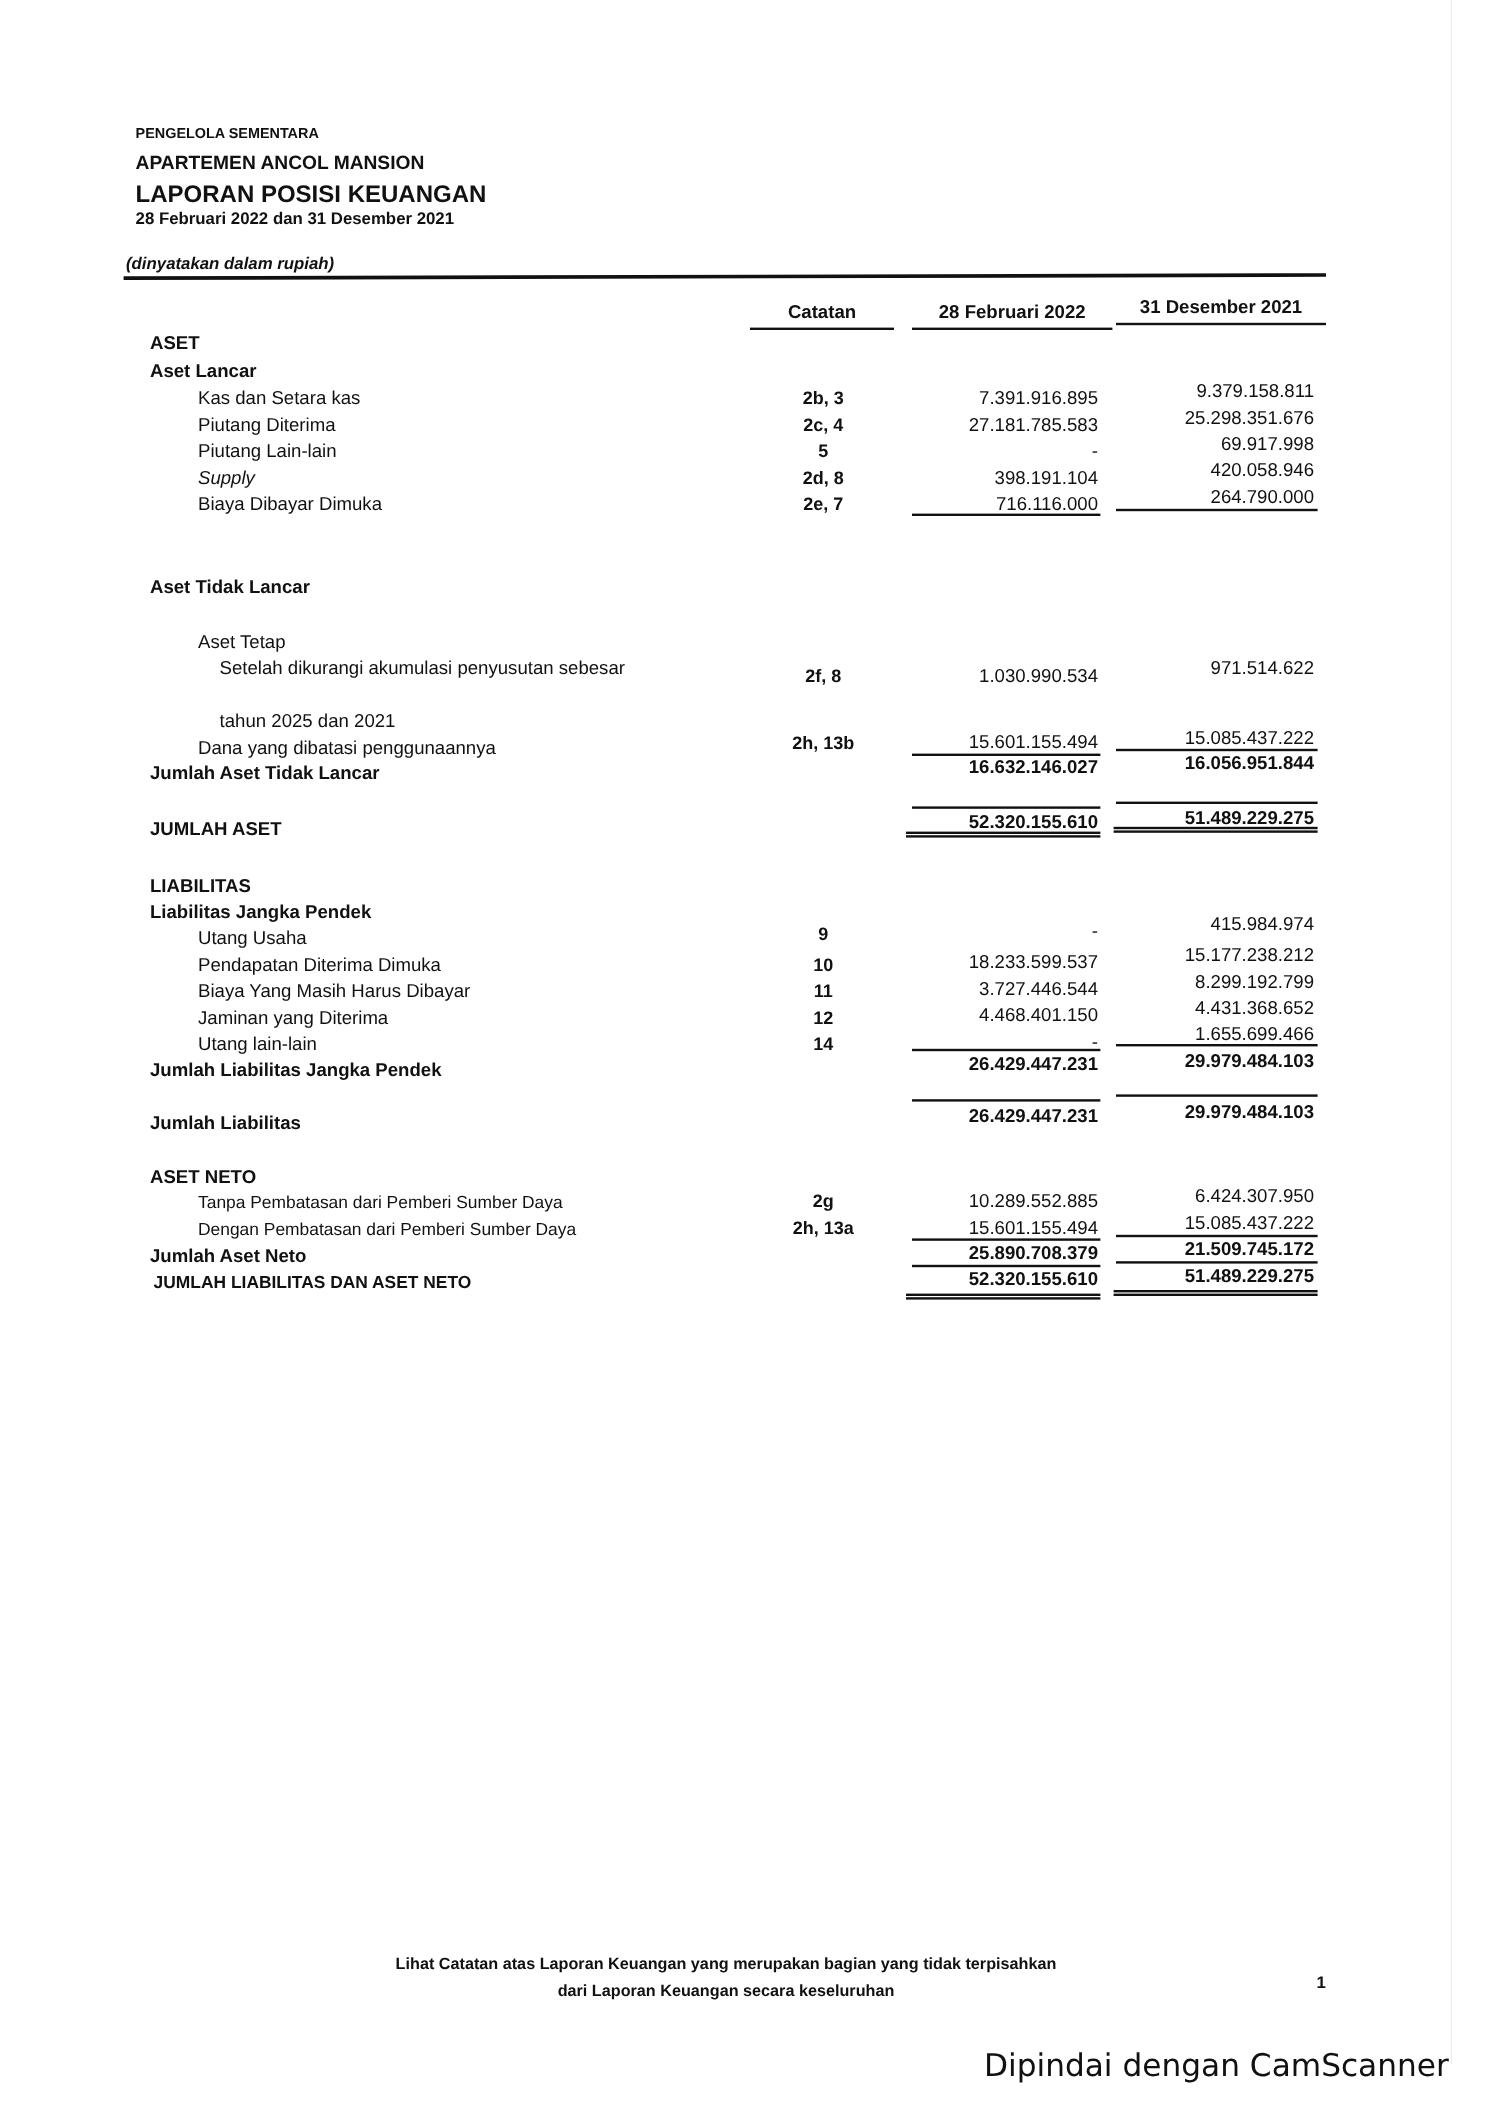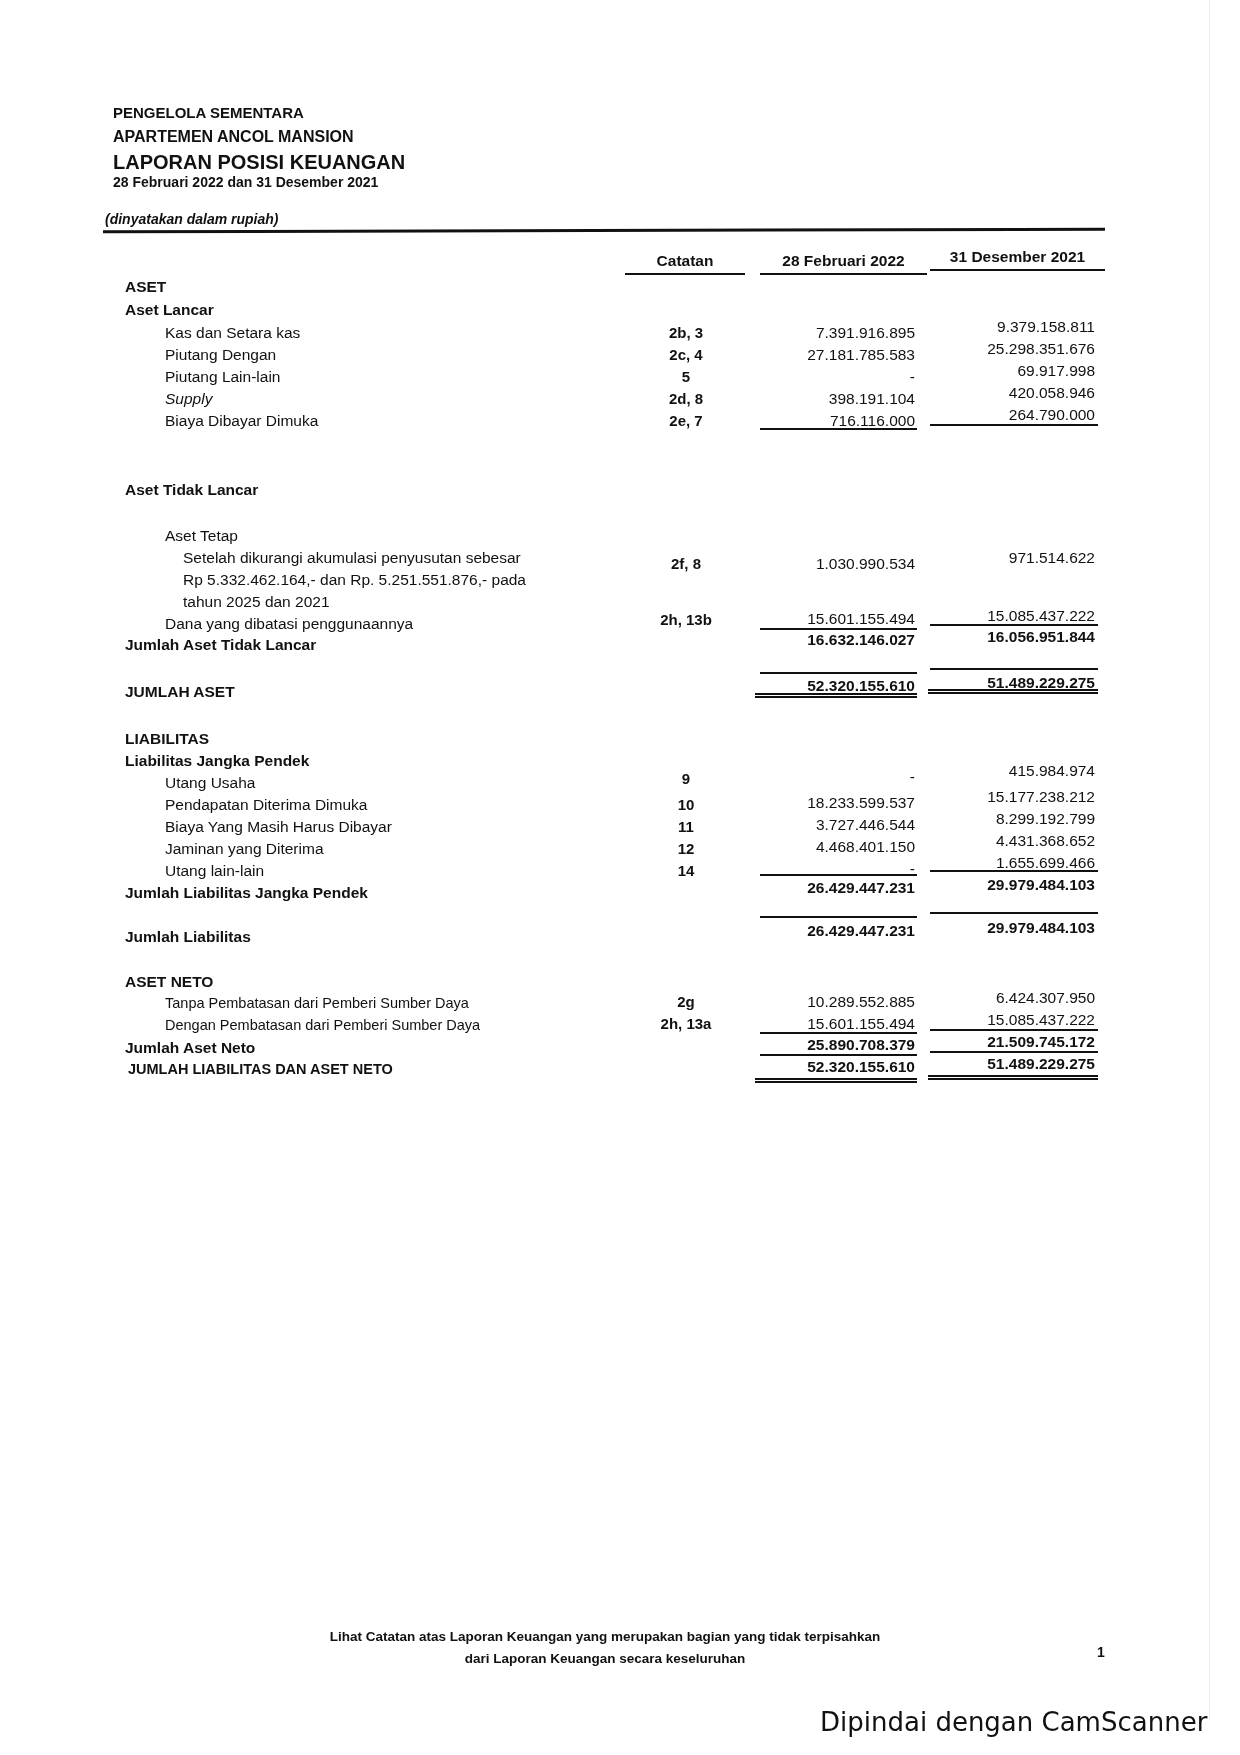--- a/index.html
+++ b/index.html
@@ -1,21 +1,21 @@
 <!DOCTYPE html>
 <html><head>
 <meta charset="utf-8">
 <style>
   html, body { margin:0; padding:0; }
   body { width:1240px; height:1755px; background:#ffffff; position:relative; overflow:hidden;
          font-family:"Liberation Sans", sans-serif; color:#111; }
   .page { position:absolute; left:0; top:0; width:1240px; height:1755px; }
   .edge { position:absolute; right:30px; top:0; width:1px; height:1720px; background:#ececec; }
   .hdr { position:absolute; left:113px; font-weight:bold; white-space:nowrap; }
-  .h1 { top:104px; font-size:15px; }
+  .h1 { top:104px; font-size:12px; }
   .h2 { top:128px; font-size:16px; }
   .h3 { top:151px; font-size:20px; }
   .h4 { top:174px; font-size:14px; }
   .unit { position:absolute; left:105px; top:211px; font-size:14px; font-style:italic; font-weight:bold; }
   .toprule { position:absolute; left:103px; top:229px; width:1002px; height:3px; background:#111; transform:rotate(-0.15deg); }
   .colhead { position:absolute; top:252px; font-size:15.5px; font-weight:bold; text-align:center; white-space:nowrap; }
   .colhead .ul { position:absolute; left:0; right:0; bottom:-5px; height:2px; background:#111; }
   .row { position:absolute; left:0; width:1240px; height:22px; font-size:15.5px; }
   .row .lbl { position:absolute; left:125px; white-space:nowrap; }
   .row .lbl.i1 { left:165px; }
@@ -64,21 +64,21 @@
   <div class="row" style="top:301px">
       <span class="lbl b">Aset Lancar</span>
     </div>
   <div class="row" style="top:324px">
       <span class="lbl i1">Kas dan Setara kas</span>
       <span class="note">2b, 3</span>
       <span class="v1">7.391.916.895</span>
       <span class="v2" style="top:-6px">9.379.158.811</span>
     </div>
   <div class="row" style="top:346px">
-      <span class="lbl i1">Piutang Dengan</span>
+      <span class="lbl i1">Piutang Diterima</span>
       <span class="note">2c, 4</span>
       <span class="v1">27.181.785.583</span>
       <span class="v2" style="top:-6px">25.298.351.676</span>
     </div>
   <div class="row" style="top:368px">
       <span class="lbl i1">Piutang Lain-lain</span>
       <span class="note">5</span>
       <span class="v1">-</span>
       <span class="v2" style="top:-6px">69.917.998</span>
     </div>
@@ -101,23 +101,20 @@
       <span class="lbl b">Aset Tidak Lancar</span>
     </div>
   <div class="row" style="top:527px">
       <span class="lbl i1">Aset Tetap</span>
     </div>
   <div class="row" style="top:549px">
       <span class="lbl i2">Setelah dikurangi akumulasi penyusutan sebesar</span>
       <span class="note" style="top:6px">2f, 8</span>
       <span class="v1" style="top:6px">1.030.990.534</span>
       <span class="v2" style="top:0px">971.514.622</span>
-    </div>
-  <div class="row" style="top:571px">
-      <span class="lbl i2">Rp 5.332.462.164,- dan Rp. 5.251.551.876,- pada</span>
     </div>
   <div class="row" style="top:593px">
       <span class="lbl i2">tahun 2025 dan 2021</span>
     </div>
   <div class="row" style="top:615px">
       <span class="lbl i1">Dana yang dibatasi penggunaannya</span>
       <span class="note" style="top:-4px">2h, 13b</span>
       <span class="v1" style="top:-5px">15.601.155.494</span>
       <span class="v2" style="top:-8px">15.085.437.222</span>
     </div>

